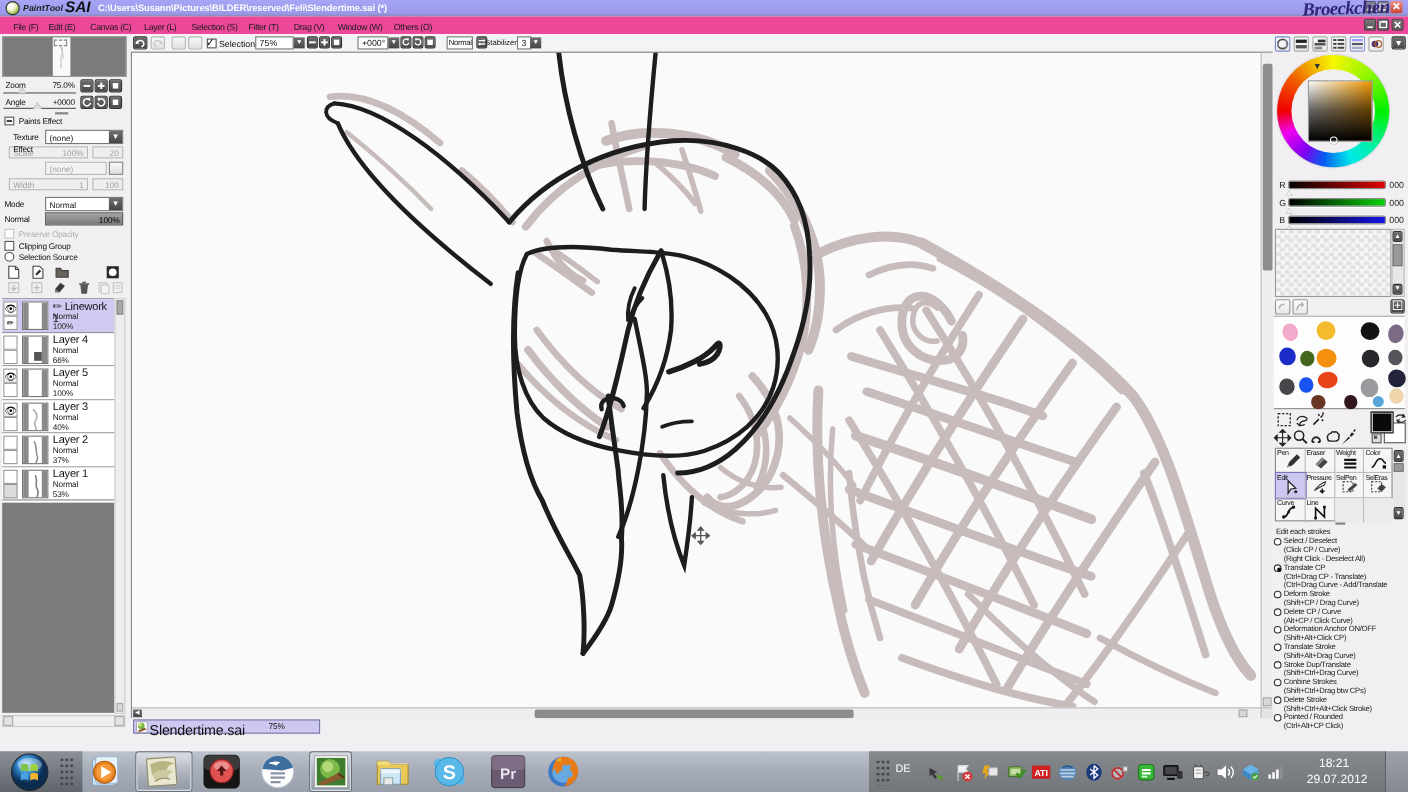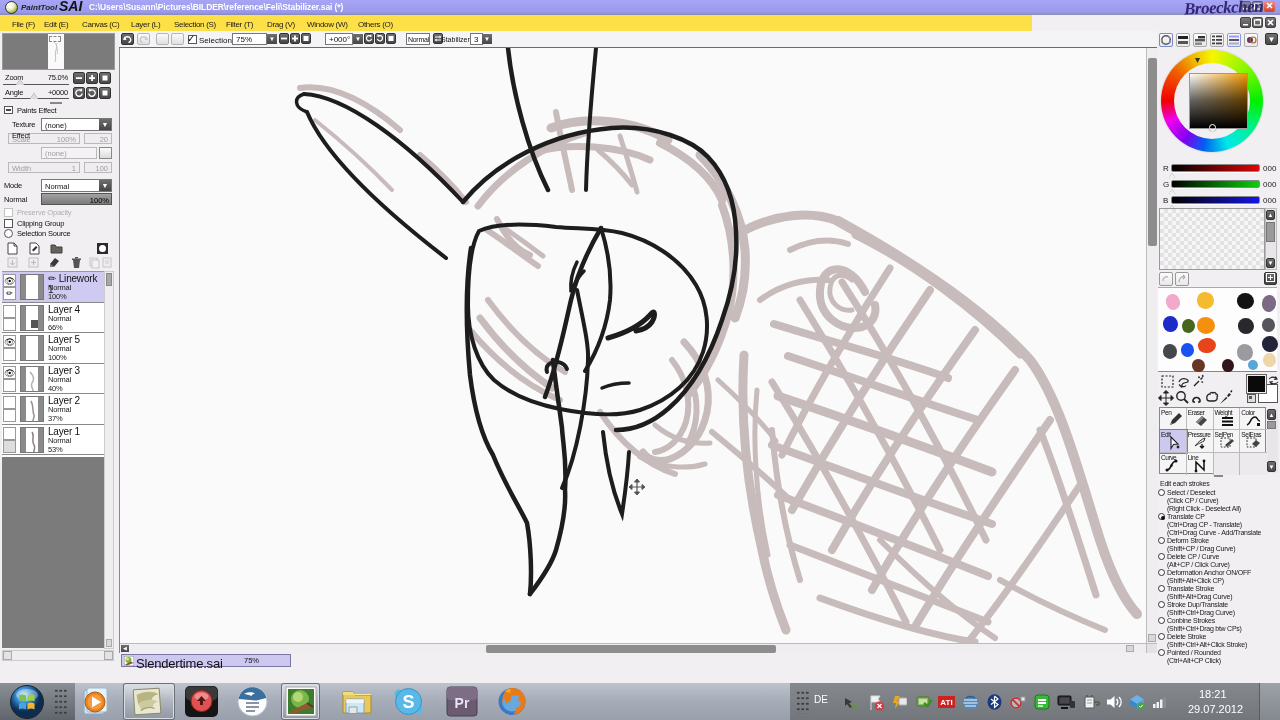--- a/index.html
+++ b/index.html
@@ -12,21 +12,21 @@
   background:linear-gradient(#a6a5f6,#9b9aea 80%,#8a8ab8); }
 #titlebar .path { position:absolute; left:89px; top:2px; font-size:8.5px; font-weight:bold; color:#fff; white-space:nowrap; letter-spacing:-0.1px; }
 #logo { position:absolute; left:3px; top:0px; height:15px; }
 #logo .ball { position:absolute; left:2px; top:1px; width:13px; height:13px; border-radius:50%; background:radial-gradient(circle at 35% 30%, #fdfdf4 20%, #e3e8b0 45%, #8fb43c 75%, #55701e); border:1px solid #333; }
 #logo .pt { position:absolute; left:18px; top:3px; font-size:8px; font-style:italic; font-weight:bold; color:#222; }
 #logo .sai { position:absolute; left:56px; top:-2px; font-size:14px; font-style:italic; font-weight:bold; color:#111; }
 .winbtn { position:absolute; width:11px; height:11px; border-radius:2px; font-size:8px; color:#fff; text-align:center; line-height:10px; }
 #broeck { position:absolute; left:1184px; top:-2px; font-size:17px; font-style:italic; font-weight:bold; color:#322575; transform:rotate(-2deg); letter-spacing:-0.5px; z-index:60; font-family:"Liberation Serif",serif; }
 
 
-#menubar { left:0; top:15px; width:1032px; height:16px; background:#fde047; font-size:8px; color:#1a1a1a; letter-spacing:-0.3px; }
+#menubar { left:0; top:15px; width:1280px; height:16px; background:#ec4899; font-size:8px; color:#1a1a1a; letter-spacing:-0.3px; }
 #menubar span { position:absolute; top:5px; }
 
 
 #toolbar { left:0; top:31px; width:1280px; height:17px; background:#f4f3f5; border-bottom:1px solid #6a6a6a; }
 .tbtn { position:absolute; top:2px; width:13px; height:12px; border-radius:2px; background:linear-gradient(#6e6e6e,#464646); border:1px solid #333; color:#fff; font-size:8px; text-align:center; line-height:11px; }
 .tbtn.sm { width:10px; height:11px; line-height:10px; }
 .tbtn.lite { background:linear-gradient(#fafafa,#e0e0e0); border:1px solid #b5b5b5; color:#c0c0c0; }
 .combo { position:absolute; top:2px; height:12px; background:#fff; border:1px solid #777; font-size:8px; color:#111; padding:1px 3px 0; }
 .arr { position:absolute; right:0; top:0; width:10px; height:10px; background:linear-gradient(#6e6e6e,#464646); color:#fff; font-size:6px; text-align:center; line-height:10px; }
 .tlabel { position:absolute; top:5px; font-size:8px; color:#111; }
@@ -113,21 +113,21 @@
 </head>
 <body>
 <div id="app">
 
   <div id="titlebar" class="abs">
     <div id="logo">
         <div class="ball"></div>
         <span class="pt">PaintTool</span>
         <span class="sai">SAI</span>
       </div>
-    <div class="path">C:\Users\Susann\Pictures\BILDER\reference\Feli\Stabilizer.sai (*)</div>
+    <div class="path">C:\Users\Susann\Pictures\BILDER\reserved\Feli\Slendertime.sai (*)</div>
     <div class="winbtn" style="left:1240px;top:1px;background:linear-gradient(#84849a,#67677e);border:1px solid #5a5a70;"><svg width="9" height="9" viewBox="0 0 9 9">
           <rect x="2" y="6" width="5" height="1.5" fill="#fff"></rect>
         </svg></div>
     <div class="winbtn" style="left:1252px;top:1px;background:linear-gradient(#84849a,#67677e);border:1px solid #5a5a70;"><svg width="9" height="9" viewBox="0 0 9 9">
           <rect x="1.5" y="2" width="6" height="5" fill="none" stroke="#fff" stroke-width="1.2"></rect>
         </svg></div>
     <div class="winbtn" style="left:1264px;top:1px;background:linear-gradient(#ec9086,#cc4433);"><svg width="9" height="9" viewBox="0 0 9 9">
           <path d="M2,2 L7,7 M7,2 L2,7" stroke="#fff" stroke-width="1.5"></path>
         </svg></div>
   </div>

